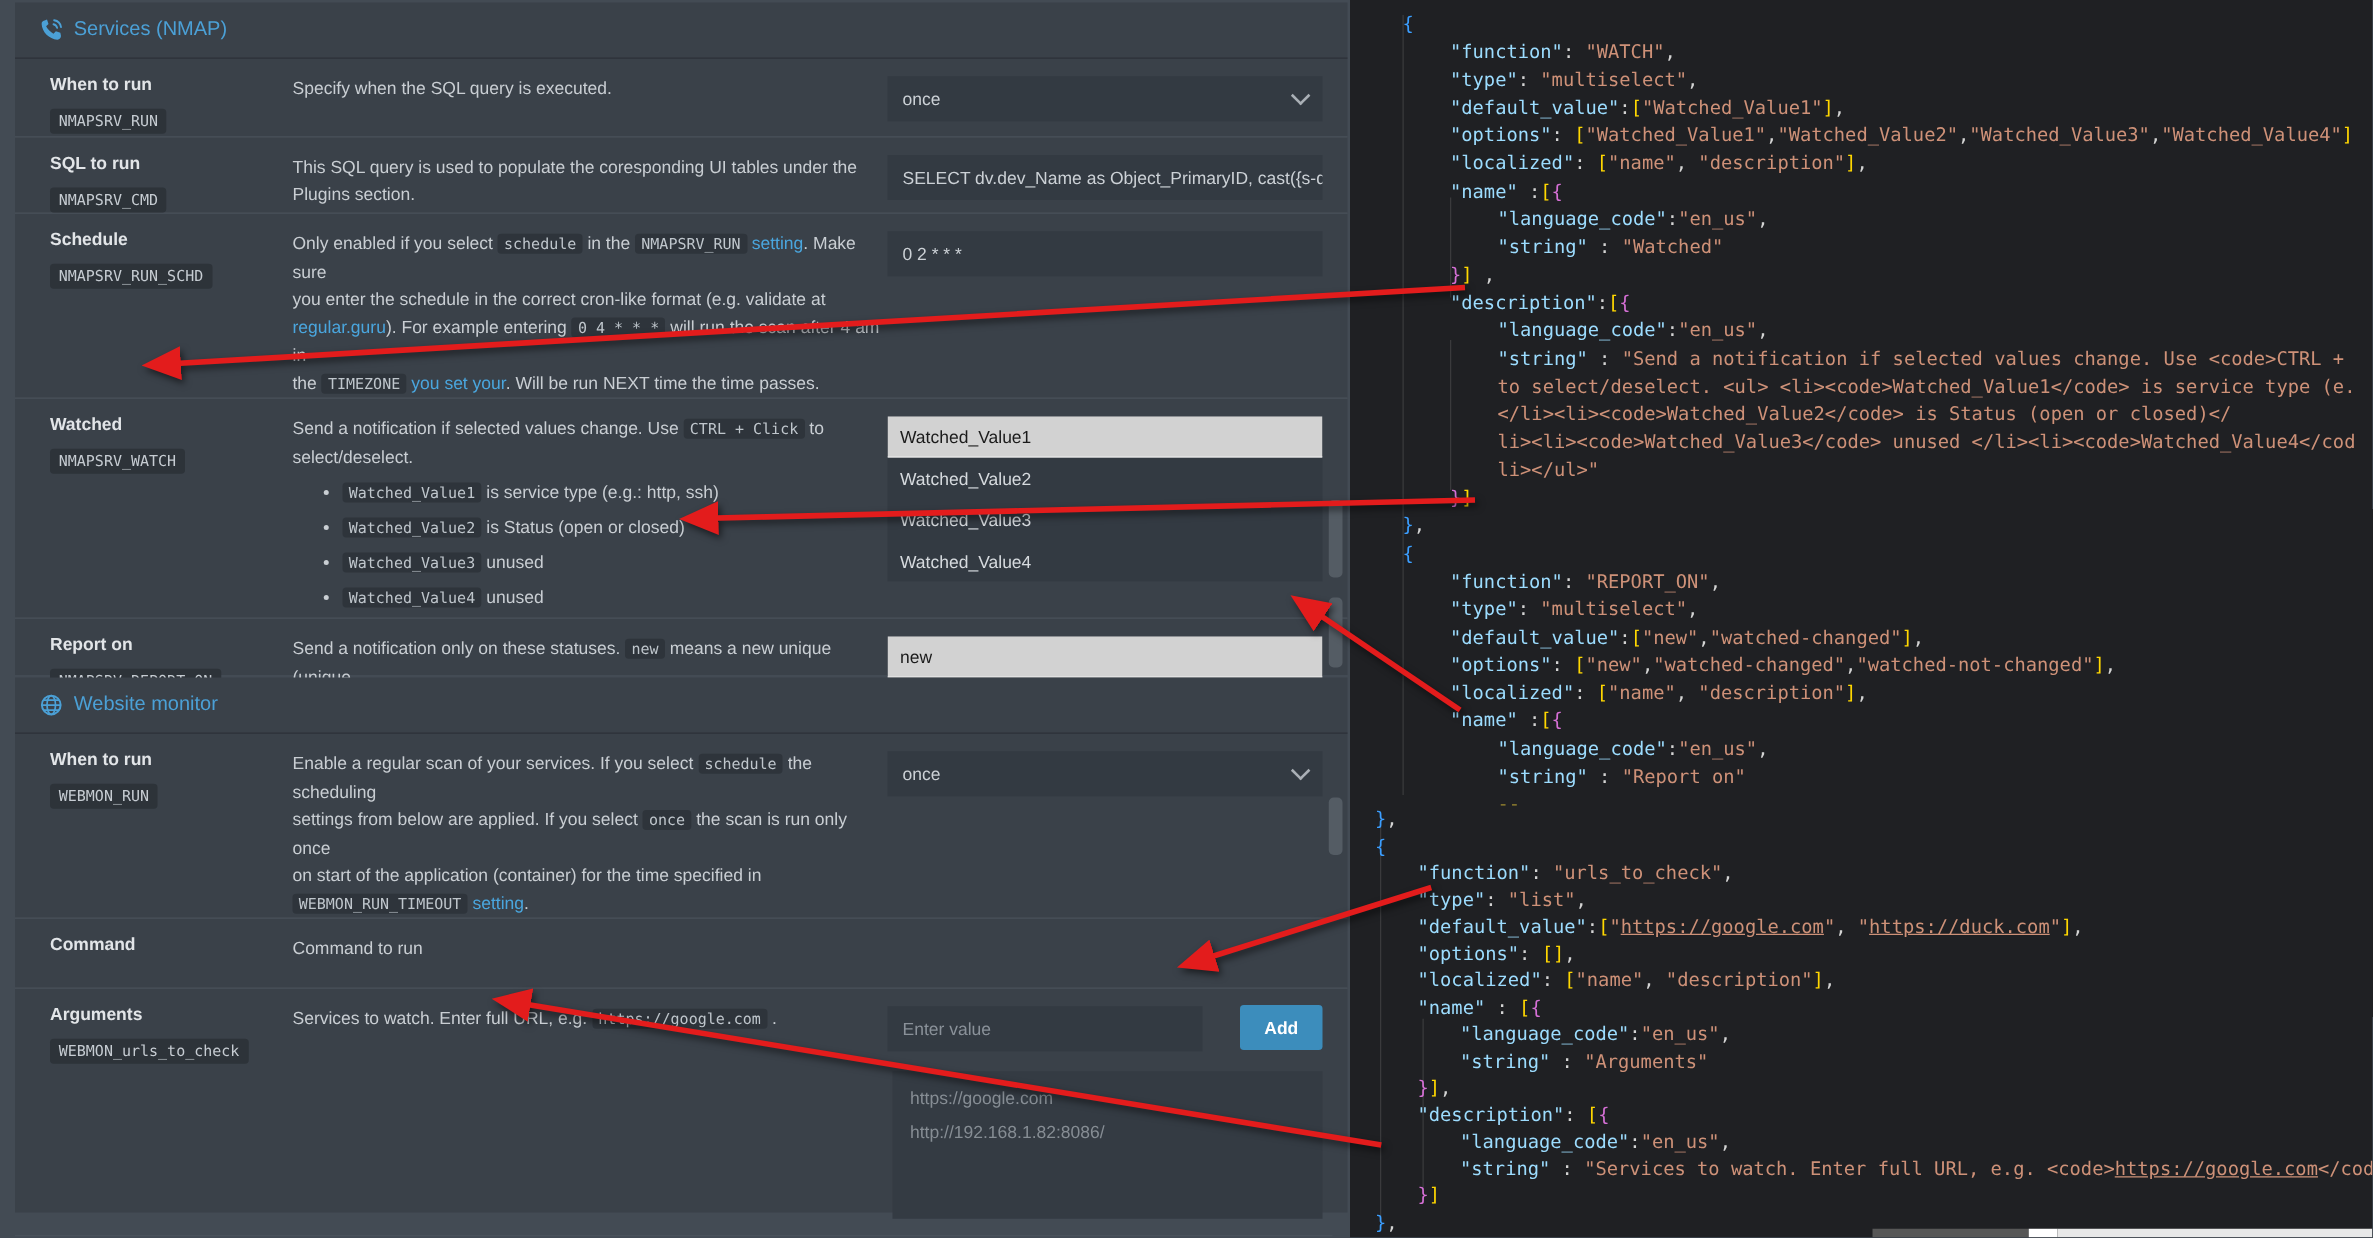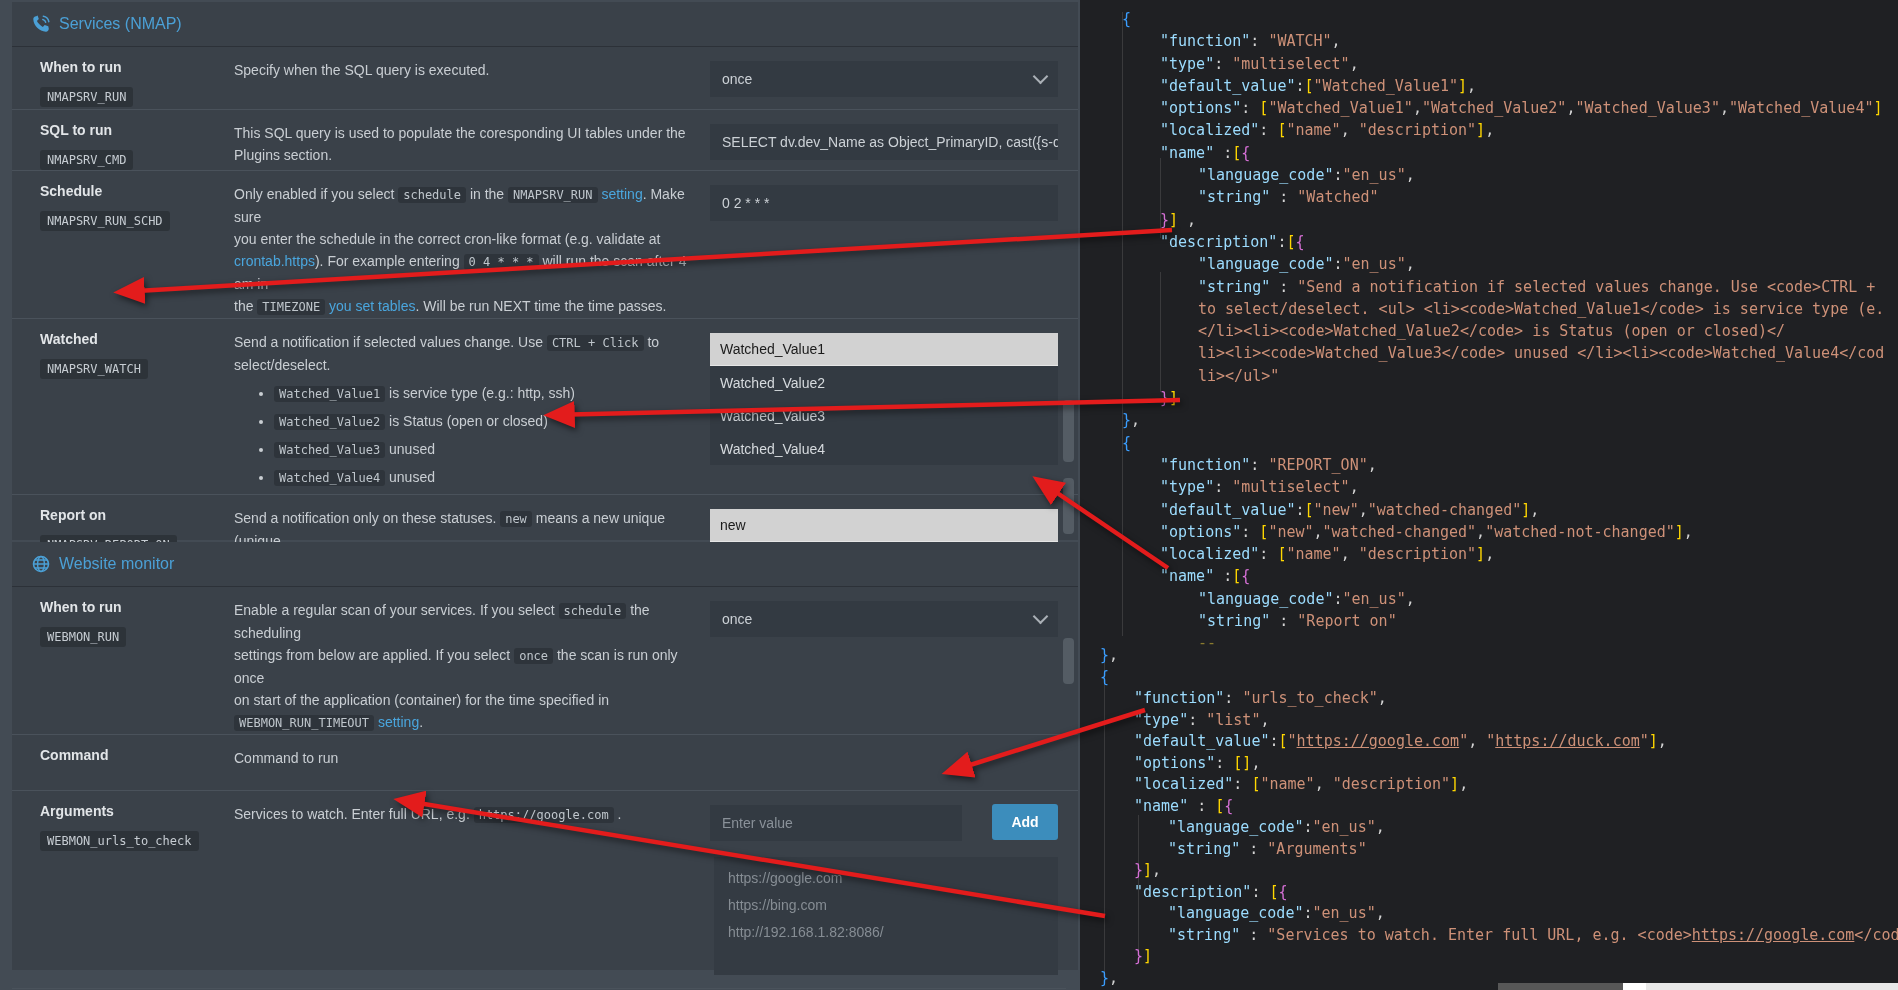--- a/index.html
+++ b/index.html
@@ -97,22 +97,22 @@
           <div class="input-box">
             <span>SELECT  dv.dev_Name as Object_PrimaryID, cast({s-quo</span>
           </div>
         </div>
       </div>
       <div class="srow" style="min-height: 102px;">
         <div class="col-label"><div class="setting-label">Schedule</div><span class="key-badge">NMAPSRV_RUN_SCHD</span></div>
         <div class="col-desc">
           <div><span>Only enabled if you select </span><span class="chip">schedule</span><span> in the </span><span class="chip">NMAPSRV_RUN</span><span> </span><a class="dlink">setting</a><span>. Make sure</span></div>
           <div><span>you enter the schedule in the correct cron-like format (e.g. validate at</span></div>
-          <div><a class="dlink">crontab.https</a><span>). For example entering </span><span class="chip">0 4 * * *</span><span> will run the scan after 4 am in</span></div>
-          <div><span>the </span><span class="chip">TIMEZONE</span><span> </span><a class="dlink">you set tables</a><span>. Will be run NEXT time the time passes.</span></div>
+          <div><a class="dlink">regular.guru</a><span>). For example entering </span><span class="chip">0 4 * * *</span><span> will run the scan after 4 am in</span></div>
+          <div><span>the </span><span class="chip">TIMEZONE</span><span> </span><a class="dlink">you set your</a><span>. Will be run NEXT time the time passes.</span></div>
         </div>
         <div class="col-ctrl">
           <div class="input-box">
             <span>0 2 * * *</span>
           </div>
         </div>
       </div>
       <div class="srow" style="min-height: 152px;">
         <div class="col-label"><div class="setting-label">Watched</div><span class="key-badge">NMAPSRV_WATCH</span></div>
         <div class="col-desc">
@@ -192,21 +192,20 @@
         </div>
         <div class="col-ctrl">
           <div class="li-row">
             <div class="input-box">
               <span class="placeholder">Enter value</span>
             </div>
             <button class="btn">Add</button>
           </div>
           <div class="list-area">
             <div>https://google.com</div>
-            <div>https://bing.com</div>
             <div>http://192.168.1.82:8086/</div>
           </div>
         </div>
       </div>
     </div>
 </div>
 <div class="bottom-div"></div>
 
 <div class="lscroll" style="top:400px;height:62px;"></div>
 <div class="lscroll" style="top:478px;height:56px;"></div>

